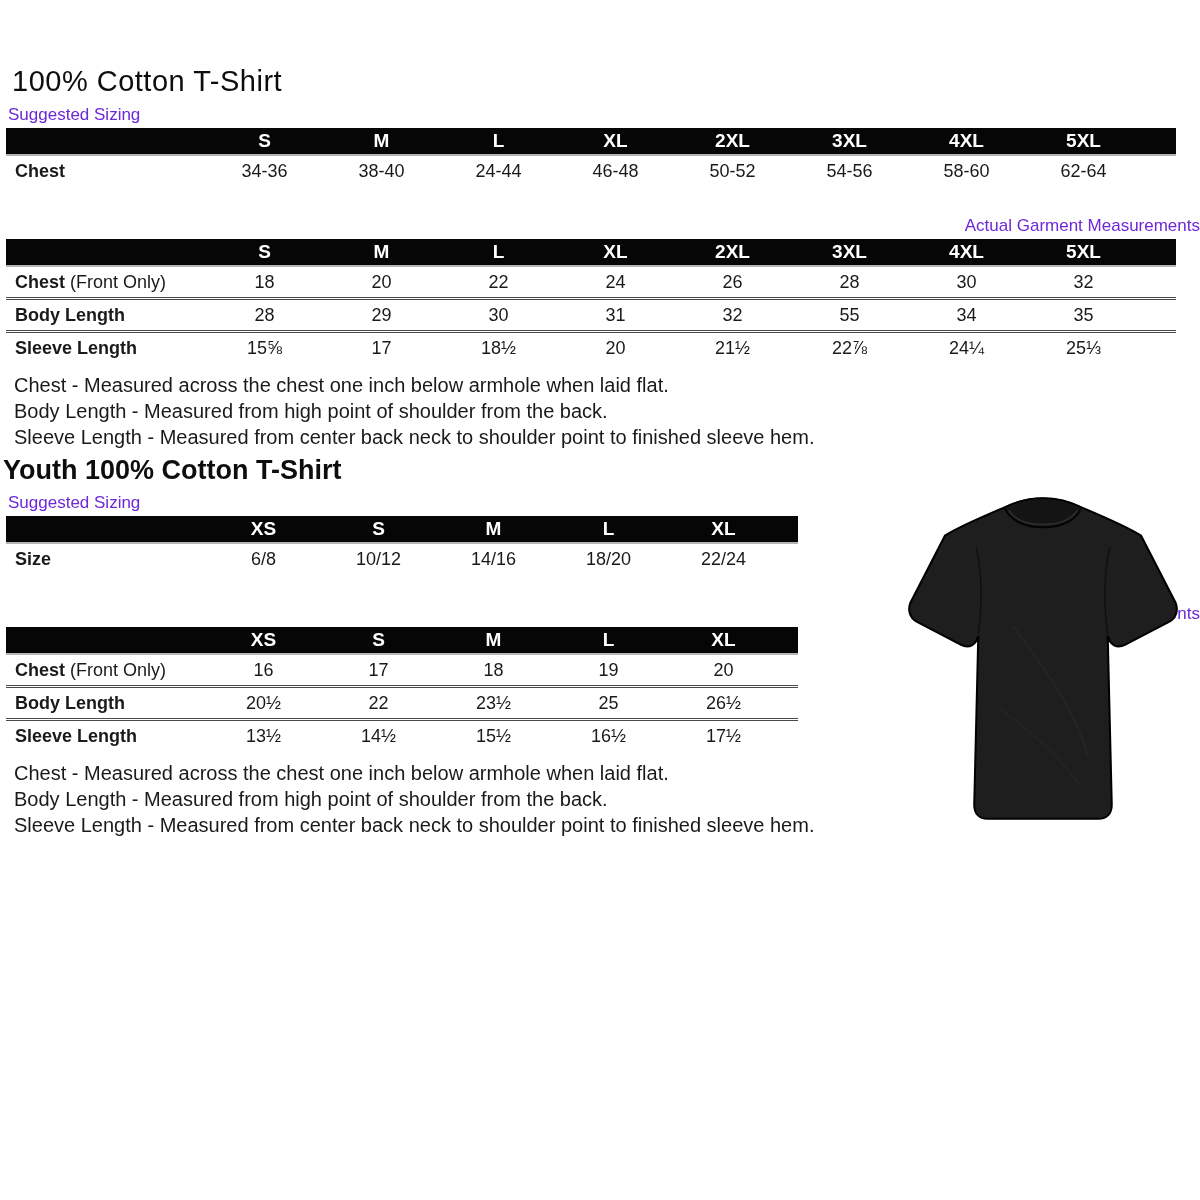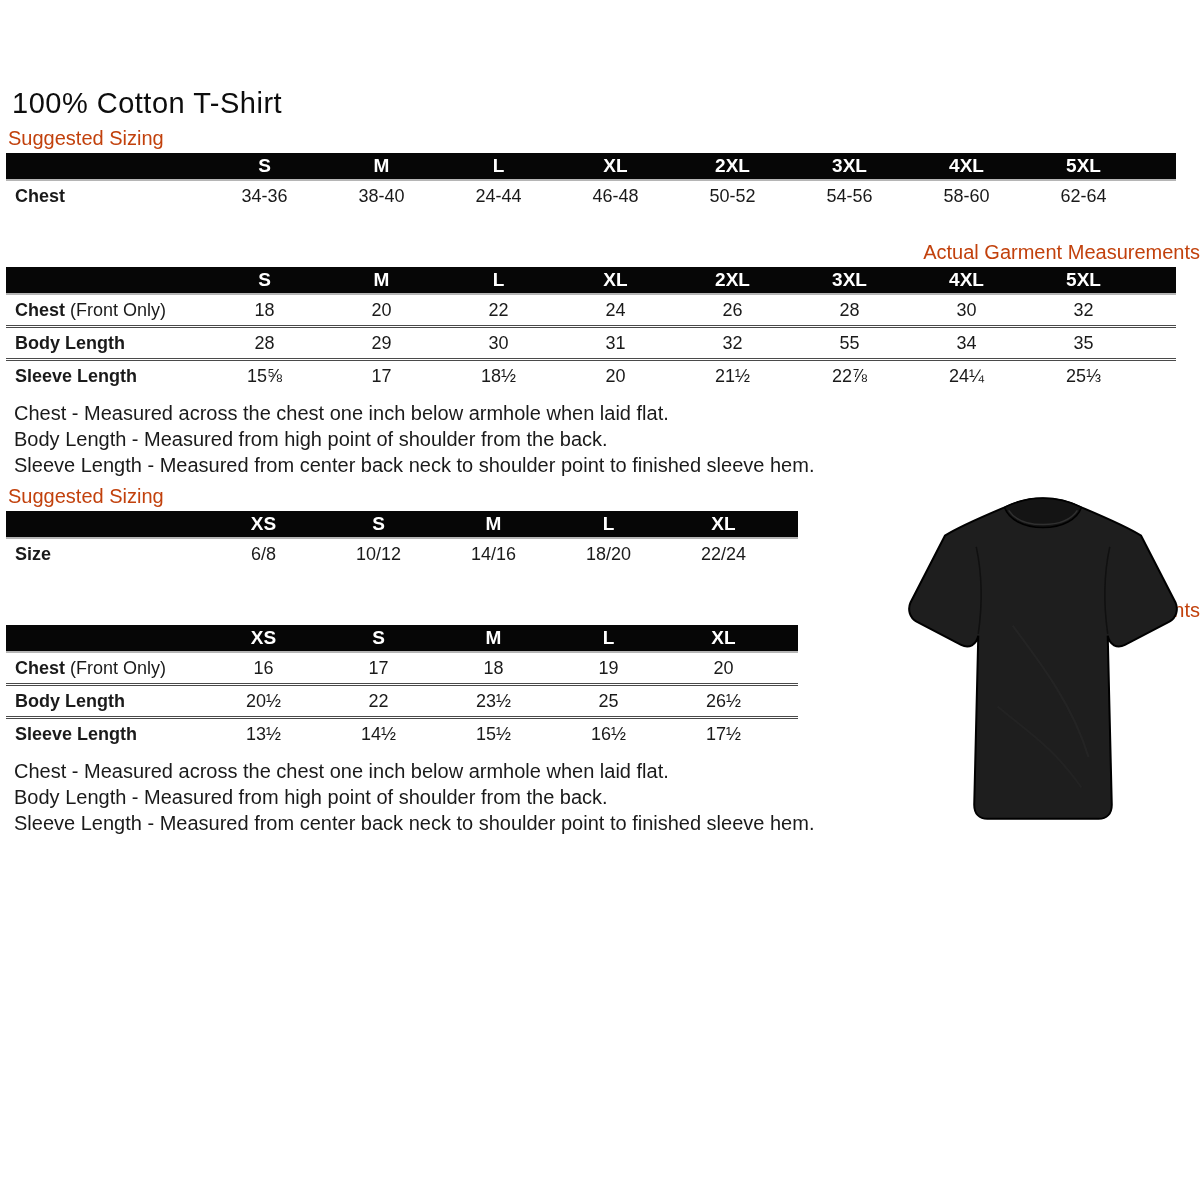--- a/index.html
+++ b/index.html
@@ -1,29 +1,29 @@
 <!DOCTYPE html>
 <html><head>
 <meta charset="utf-8">
 <style>
   html,body{margin:0;padding:0;background:#fff;}
   .page{
     position:relative;width:1200px;height:1200px;background:#ffffff;overflow:hidden;
     font-family:"Liberation Sans","DejaVu Sans",sans-serif;color:#111;
   }
-  .content{padding-top:87px;}
+  .content{padding-top:65px;}
   .header-row{display:flex;align-items:flex-start;}
   h1{font-size:29px;font-weight:400;margin:0 0 0 12px;letter-spacing:0.5px;width:330px;color:#0d0d0d;}
   .banner{
     width:553px;height:38px;background:#050505;color:#fff;margin-top:1px;
     display:flex;align-items:center;justify-content:center;
     font-size:30px;font-weight:700;letter-spacing:4px;
     box-shadow:0 2px 0 rgba(0,0,0,0.18);
   }
-  .section-label{font-size:20px;margin:7px 0 3px 8px;color:#c2410c;}
+  .section-label{font-size:17px;margin:7px 0 3px 8px;color:#6d28d9;}
   .gap-lg{margin-top:30px;text-align:right;}
   .size-table{border-collapse:collapse;table-layout:fixed;margin-left:6px;}
   .size-table.adult{width:1170px;}
   .size-table.youth{width:792px;}
   .size-table thead tr{background:#060606;height:27px;}
   .size-table th{color:#ffffff;font-weight:700;font-size:19px;text-align:center;padding:0;}
   .size-table thead{border-bottom:2px solid #b5b5b5;}
   .size-table td{font-size:18px;text-align:center;height:30px;padding:0;color:#1a1a1a;}
   .size-table td.row-label{text-align:left;padding-left:9px;}
   .row-label .bold{font-weight:700;}
@@ -133,20 +133,21 @@
           </tr>
         </tbody>
       </table>
 
     <div class="notes">
         <div class="note">Chest - Measured across the chest one inch below armhole when laid flat.</div>
         <div class="note">Body Length - Measured from high point of shoulder from the back.</div>
         <div class="note">Sleeve Length - Measured from center back neck to shoulder point to finished sleeve hem.</div>
       </div>
 
+    <h2>Youth 100% Cotton T-Shirt</h2>
 
     <div class="section-label">Suggested Sizing</div>
     <table class="size-table youth">
         <thead>
           <tr>
             <th class="label-col"></th>
             <th class="col">XS</th>
             <th class="col">S</th>
             <th class="col">M</th>
             <th class="col">L</th>

